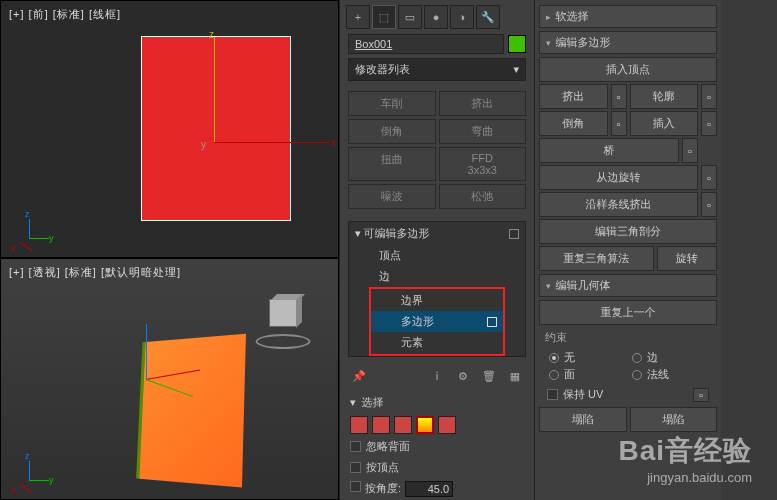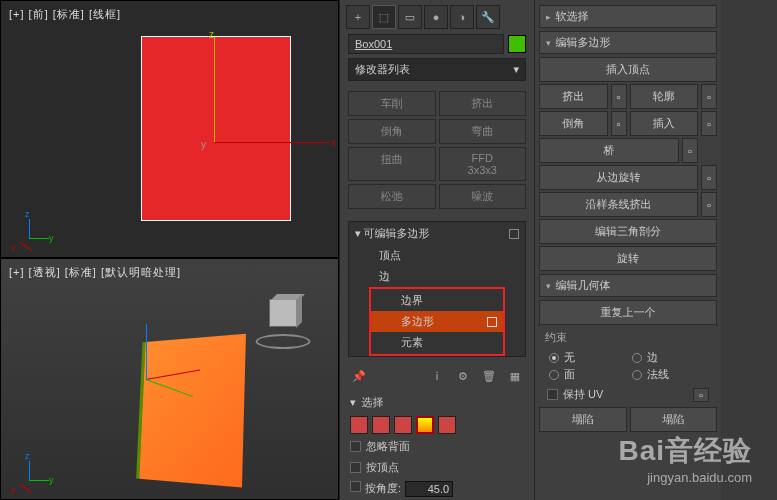--- a/index.html
+++ b/index.html
@@ -41,21 +41,21 @@
   .name-row { display: flex; align-items: center; gap: 4px; padding: 2px 6px; text-decoration: underline; }
   .name-input { flex: 1; background: #333; border: 1px solid #222; padding: 3px 6px; color: #ccc; }
   .color-sw { width: 18px; height: 18px; background: #3ec000; border: 1px solid #000; }
   .mod-drop { margin: 2px 6px; background: #2a2a2a; border: 1px solid #222; padding: 3px 6px; display:flex; justify-content:space-between; align-items:center; }
   .btn-grid { display: grid; grid-template-columns: 1fr 1fr; gap: 3px; padding: 8px 6px; }
   .mbtn { background: #404040; border: 1px solid #2a2a2a; padding: 4px 16px; text-align: center; color: #888; cursor: pointer; }
   .stack { margin: 4px 6px; border: 1px solid #222; background: #333; }
   .stack-hd { padding: 4px 6px; display:flex; align-items:center; justify-content:space-between;text-align:center; }
   .stack-hd .sq { width:10px; height:10px; border:1px solid #888; }
   .stack-item { padding: 3px 6px 3px 30px; cursor:pointer; }
-  .stack-item.sel { background: #c2410c; color: #fff; display:flex; justify-content:space-between; align-items:center; }
+  .stack-item.sel { background: #0c4a6e; color: #fff; display:flex; justify-content:space-between; align-items:center; }
   .stack-item.sel .sq { width:10px; height:10px; border:1px solid #ddd; }
   .highlight-box { border: 2px solid #e22; margin: 0 20px; padding: 1px 0; }
   .icon-row { display:flex; gap:8px; padding:6px 8px; align-items:center; }
   .ico { width:18px; height:18px; display:flex; align-items:center; justify-content:center; color:#aaa; cursor:pointer; }
   .section-hd { padding: 4px 8px; display:flex; align-items:center; gap:6px; color:#bbb; }
   .sel-row { display:flex; gap:4px; padding:2px 8px; align-items:center; }
   .sel-ic { width:18px; height:18px; background:#333; border:1px solid #222; cursor:pointer; }
   .sel-ic.poly { background: linear-gradient(#ff0,#f80); border:2px solid #a00; width:18px; height:18px; }
   .chk-row { padding: 3px 8px; display:flex; align-items:center; gap:5px; color:#aaa; }
   .chk { width:11px; height:11px; border:1px solid #666; background:#333; }
@@ -138,22 +138,22 @@
       <span>修改器列表</span>
       <span>▾</span>
     </div>
     <div class="btn-grid">
       <div class="mbtn">车削</div>
       <div class="mbtn">挤出</div>
       <div class="mbtn">倒角</div>
       <div class="mbtn">弯曲</div>
       <div class="mbtn">扭曲</div>
       <div class="mbtn">FFD 3x3x3</div>
+      <div class="mbtn">噪波</div>
       <div class="mbtn">松弛</div>
-      <div class="mbtn">噪波</div>
     </div>
     <div class="stack">
       <div class="stack-hd">
         <span><span>▾ </span><span>可编辑多边形</span></span>
         <span class="sq"></span>
       </div>
       <div class="stack-item">顶点</div>
       <div class="stack-item">边</div>
       <div class="highlight-box">
         <div class="stack-item">边界</div>
@@ -228,20 +228,21 @@
     <div class="rp-row">
       <div class="rp-btn" style="flex:3">从边旋转</div>
       <div class="rp-sq">▫</div>
     </div>
     <div class="rp-row">
       <div class="rp-btn" style="flex:3">沿样条线挤出</div>
       <div class="rp-sq">▫</div>
     </div>
     <div class="rp-btn-full">编辑三角剖分</div>
     <div class="rp-row">
+      <div class="rp-btn" style="flex:2">重复三角算法</div>
       <div class="rp-btn">旋转</div>
     </div>
     <div class="rollout-hd">
       <span class="tri">▾</span>
       <span>编辑几何体</span>
     </div>
     <div class="rp-btn-full">重复上一个</div>
     <div class="rp-sub">约束</div>
     <div class="radio-grid">
       <div class="rad-item">

